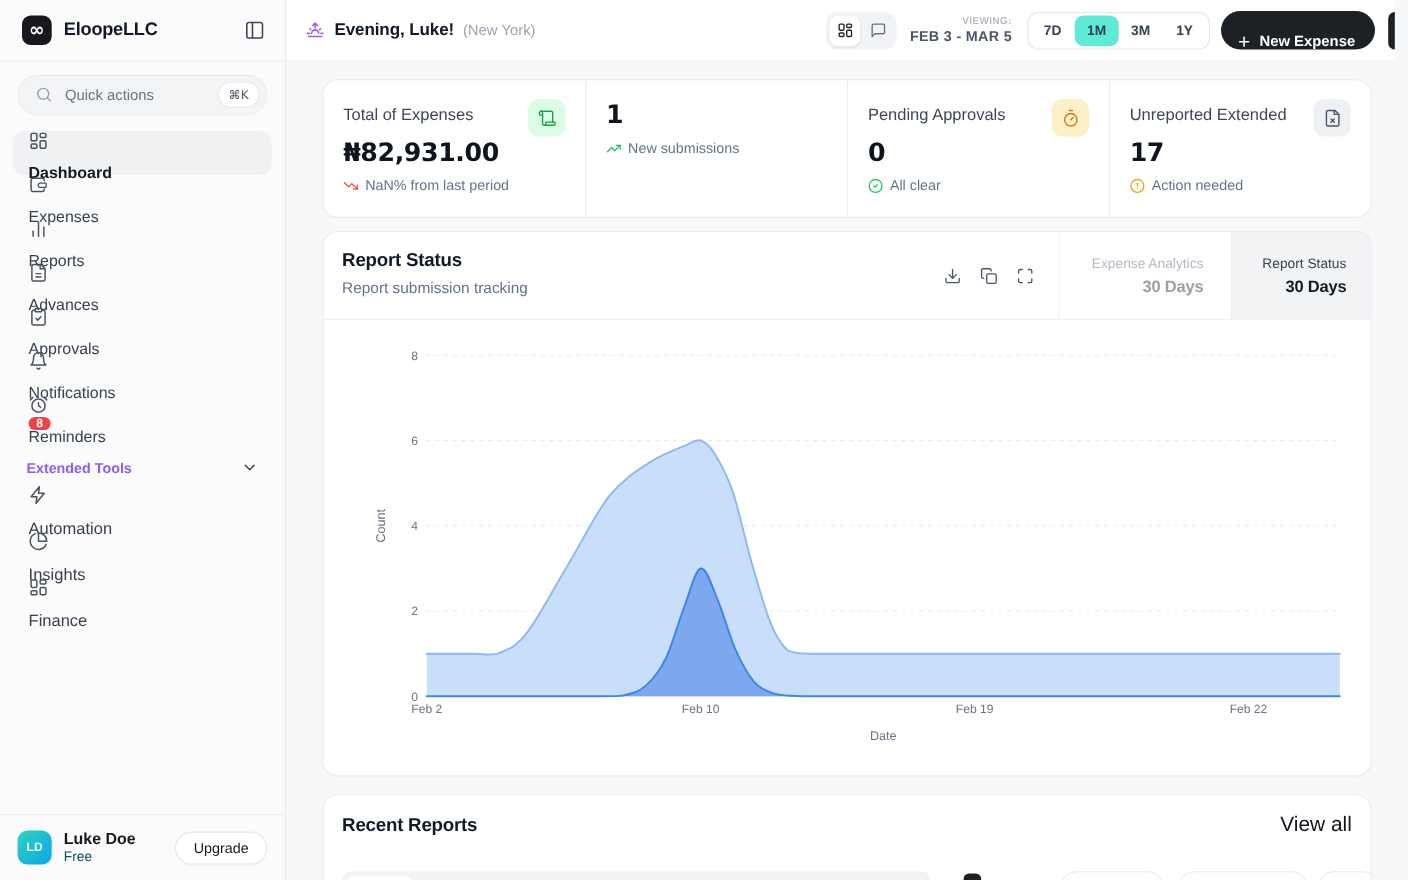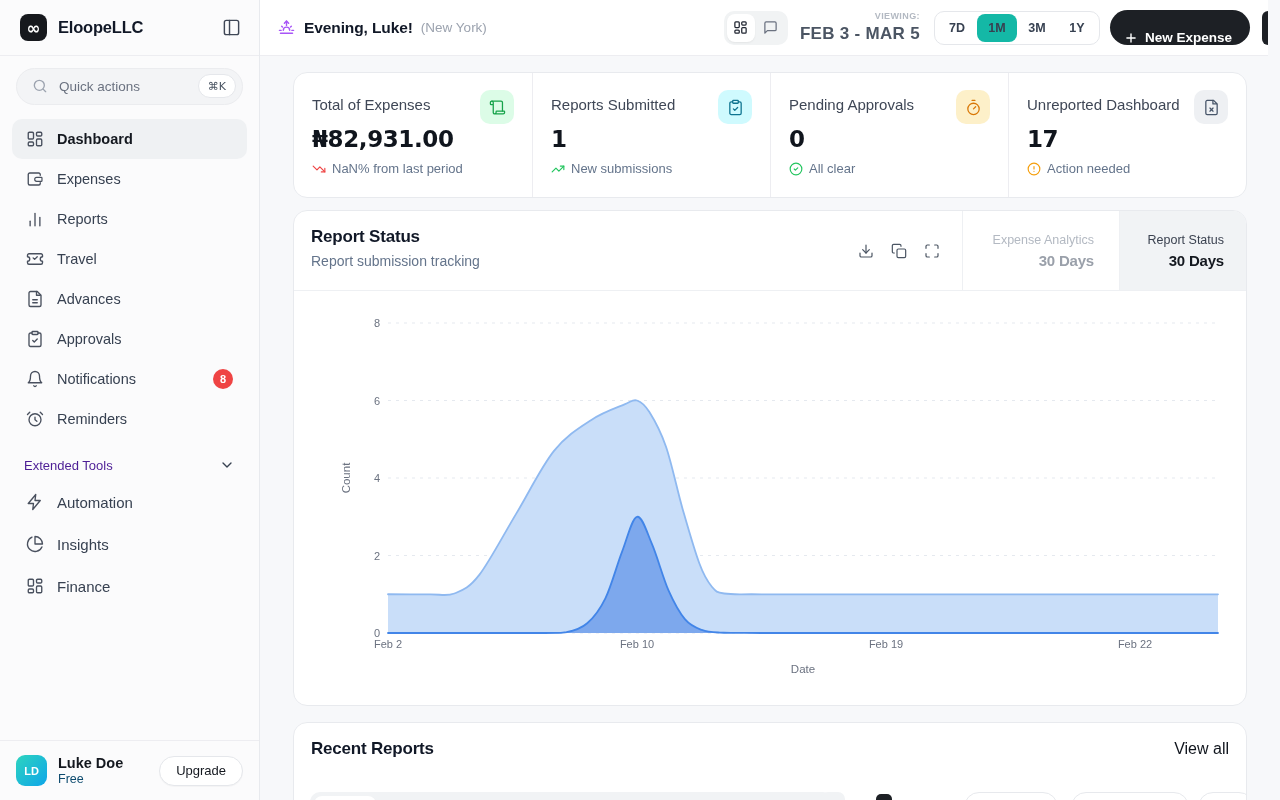--- a/index.html
+++ b/index.html
@@ -20,29 +20,29 @@
   .search-wrap { margin:12px 16px 8px; position:relative; }
   .search-box { width:100%; height:37px; background:#f3f4f6; border:1px solid #ebecef;
     border-radius:19px; padding:0 54px 0 42px; font-size:13.5px; color:#374151;
     font-family:"Liberation Sans",sans-serif; outline:none; }
   .search-box::placeholder { color:#6b7280; }
   .search-ic { position:absolute; left:16px; top:10px; color:#9ca3af; }
   .kbd { position:absolute; right:7px; top:6px; height:24px; padding:0 9px; background:#fff;
     border:1px solid #e5e7eb; border-radius:12px; font-size:11px; color:#4b5563;
     display:flex; align-items:center; font-family:"DejaVu Sans", sans-serif; }
   .nav { padding:6px 12px 0; }
-  .nav-item { height:40px; display:flex; align-items:center; gap:13px; padding:0 14px;
-    border-radius:10px; color:#374151; font-size:14.5px; cursor:pointer; margin-bottom:0px; }
+  .nav-item { height:40px; display:flex; align-items:flex-start; gap:13px; padding:0 14px;
+    border-radius:10px; color:#374151; font-size:14.5px; cursor:pointer; margin-bottom:0px;flex-direction:column; }
   .nav-item .ni-ic { color:#49505e; display:flex; }
   .nav-item.active { background:#eff1f3; color:#14181f; font-weight:600; }
   .nav-item .ni-label { flex:1; }
   .nav-badge { min-width:20px; height:20px; background:#ef4444; color:#fff; border-radius:10px;
     font-size:11px; font-weight:700; display:flex; align-items:center; justify-content:center; padding:0 6px; }
   .section-row { margin:18px 24px 4px 24px; display:flex; align-items:center; justify-content:space-between;
-    color:#4c1d95; font-size:13px; cursor:pointer; }
+    color:#8b5cf6; font-size:13px; cursor:pointer;font-weight:bold; }
   .tools { padding:4px 12px 0; }
   .tools .nav-item { height:42px; font-size:15px; }
   .sb-footer { margin-top:auto; border-top:1px solid #ededf1; padding:14px 16px; display:flex; align-items:center; }
   .avatar { width:31px; height:31px; border-radius:9px; background:linear-gradient(135deg,#2dd4bf,#0ea5e9);
     color:#fff; font-size:11px; font-weight:700; display:flex; align-items:center; justify-content:center; }
   .user-meta { margin-left:11px; flex:1; }
   .user-name { font-size:14.5px; font-weight:600; color:#14181f; }
   .user-plan { font-size:12.5px; color:#0c4a6e; margin-top:1px; }
   .upgrade-btn { height:30px; padding:0 16px; background:#fff; border:1px solid #e5e7eb;
     border-radius:15px; font-size:13px; color:#14181f; cursor:pointer;
@@ -54,26 +54,26 @@
   .greet-ic { color:#a855f7; display:flex; margin-right:9px; }
   .greet { font-size:15.5px; font-weight:700; letter-spacing:-0.1px; }
   .greet-loc { font-size:13.5px; color:#9ca3af; margin-left:8px; }
   .hdr-right { margin-left:auto; display:flex; align-items:center; gap:10px; }
   .seg { height:34px; background:#f1f3f4; border-radius:10px; display:flex; align-items:center; padding:3px; gap:2px; }
   .seg-btn { width:28px; height:28px; border:none; background:transparent; border-radius:8px;
     color:#6b7280; display:flex; align-items:center; justify-content:center; cursor:pointer; }
   .seg-btn.active { background:#fff; color:#1f2430; box-shadow:0 1px 2px rgba(0,0,0,.06); }
   .viewing { text-align:right; line-height:1.25; margin:0 4px 0 2px; }
   .viewing-label { font-size:9px; color:#b3b9c2; letter-spacing:.4px; font-weight:700; }
-  .viewing-range { font-size:17px; color:#4b5563; font-weight:600; letter-spacing:.3px; }
+  .viewing-range { font-size:13px; color:#4b5563; font-weight:600; letter-spacing:.3px; }
   .ranges { height:34px; background:#fff; border:1px solid #e5e7eb; border-radius:10px;
     display:flex; align-items:center; padding:2px; }
   .range-btn { width:40px; height:28px; border:none; background:transparent; border-radius:8px;
     font-size:12.5px; font-weight:600; color:#374151; cursor:pointer; font-family:"Liberation Sans",sans-serif; }
-  .range-btn.active { background:#14b8a6; }
+  .range-btn.active { background:#5eead4; }
   .new-expense { height:35px; padding:0 18px 0 14px; background:#1d2025; color:#fff; border:none;
     border-radius:18px; font-size:13.5px; font-weight:600; display:flex; align-items:flex-end; gap:7px;
     cursor:pointer; font-family:"Liberation Sans",sans-serif; }
   .edge-sliver { position:absolute; right:0; top:11px; width:6px; height:34px; background:#1d2025;
     border-radius:17px 0 0 17px; }
 
   
   .main { position:fixed; left:260px; top:56px; right:0; bottom:0; padding:16px 33px; overflow:hidden; }
   .card { background:#fff; border:1px solid #e8eaee; border-radius:14px; }
 
@@ -104,21 +104,21 @@
   .chart-tab .ct-label { font-size:12.5px; color:#b3b9c2; }
   .chart-tab .ct-value { font-size:15px; font-weight:700; color:#9aa0aa; margin-top:5px; letter-spacing:-0.2px; }
   .chart-tab.active { width:127px; background:#f1f3f5; border-top-right-radius:13px; padding:0 22px; }
   .chart-tab.active .ct-label { color:#3b4250; }
   .chart-tab.active .ct-value { color:#14181f; }
   .chart-body { flex:1; position:relative; }
 
   .recent-card { margin-top:16px; height:140px; padding:16px 17px; position:relative; overflow:hidden; }
   .recent-hdr { display:flex; justify-content:space-between; align-items:center; }
   .recent-title { font-size:17px; font-weight:700; letter-spacing:-0.2px; }
-  .view-all { font-size:16px; font-weight:500; color:#10151d; background:none; border:none; cursor:pointer;
+  .view-all { font-size:19px; font-weight:500; color:#10151d; background:none; border:none; cursor:pointer;
     font-family:"Liberation Sans",sans-serif; }
   .filter-bar { position:absolute; left:16px; top:69px; width:523px; height:40px; background:#f1f3f5; border-radius:10px; }
   .filter-active { position:absolute; left:4px; top:4px; width:62px; height:32px; background:#fff;
     border-radius:8px; box-shadow:0 1px 2px rgba(0,0,0,.05); }
   .ghost { position:absolute; top:69px; background:#fff; border:1px solid #e7e9ed; border-radius:15px; height:30px; }
   .ghost.sq { background:#f1f3f5; border:none; border-radius:7px; width:24px; height:24px; }
   .ghost.dark { background:#1d2025; border:none; border-radius:5px; width:16px; height:16px; top:71px; }
 </style>
 </head>
 <body>
@@ -173,29 +173,20 @@
     </div>
     <div class="nav-item">
       <span class="ni-ic">
           <svg width="18" height="18" viewBox="0 0 24 24" fill="none" stroke="currentColor" stroke-width="1.8" stroke-linecap="round">
             <path d="M5.5 21v-6"></path>
             <path d="M12 21V4.5"></path>
             <path d="M18.5 21V10"></path>
           </svg>
         </span>
       <span class="ni-label">Reports</span>
-    </div>
-    <div class="nav-item">
-      <span class="ni-ic">
-          <svg width="18" height="18" viewBox="0 0 24 24" fill="none" stroke="currentColor" stroke-width="1.8" stroke-linecap="round" stroke-linejoin="round">
-            <path d="M2 9a3 3 0 0 1 0 6v2a2 2 0 0 0 2 2h16a2 2 0 0 0 2-2v-2a3 3 0 0 1 0-6V7a2 2 0 0 0-2-2H4a2 2 0 0 0-2 2Z"></path>
-            <path d="m9.5 10.5 2 2 3.5-3.5"></path>
-          </svg>
-        </span>
-      <span class="ni-label">Travel</span>
     </div>
     <div class="nav-item">
       <span class="ni-ic">
           <svg width="18" height="18" viewBox="0 0 24 24" fill="none" stroke="currentColor" stroke-width="1.8" stroke-linecap="round" stroke-linejoin="round">
             <path d="M15 2H6a2 2 0 0 0-2 2v16a2 2 0 0 0 2 2h12a2 2 0 0 0 2-2V7Z"></path>
             <path d="M14 2v5h5"></path>
             <path d="M9 13h6"></path>
             <path d="M9 17h6"></path>
           </svg>
         </span>
@@ -362,30 +353,20 @@
             <svg width="14" height="14" viewBox="0 0 24 24" fill="none" stroke="currentColor" stroke-width="2" stroke-linecap="round" stroke-linejoin="round">
               <polyline points="22 17 13.5 8.5 8.5 13.5 2 7"></polyline>
               <polyline points="16 17 22 17 22 11"></polyline>
             </svg>
           </span>
         <span>NaN% from last period</span>
       </div>
     </div>
 
     <div class="stat-cell">
-      <div class="stat-top">
-        <div class="stat-title">Reports Submitted</div>
-        <div class="stat-icbox ic-cyan">
-          <svg width="17" height="17" viewBox="0 0 24 24" fill="none" stroke="currentColor" stroke-width="1.8" stroke-linecap="round" stroke-linejoin="round">
-              <rect x="8" y="2" width="8" height="4" rx="1"></rect>
-              <path d="M16 4h2a2 2 0 0 1 2 2v14a2 2 0 0 1-2 2H6a2 2 0 0 1-2-2V6a2 2 0 0 1 2-2h2"></path>
-              <path d="m9 14 2 2 4-4"></path>
-            </svg>
-        </div>
-      </div>
       <div class="stat-value">1</div>
       <div class="stat-delta">
         <span class="d-green">
             <svg width="14" height="14" viewBox="0 0 24 24" fill="none" stroke="currentColor" stroke-width="2" stroke-linecap="round" stroke-linejoin="round">
               <polyline points="22 7 13.5 15.5 8.5 10.5 2 17"></polyline>
               <polyline points="16 7 22 7 22 13"></polyline>
             </svg>
           </span>
         <span>New submissions</span>
       </div>
@@ -409,21 +390,21 @@
               <circle cx="12" cy="12" r="10"></circle>
               <path d="m9 12 2 2 4-4"></path>
             </svg>
           </span>
         <span>All clear</span>
       </div>
     </div>
 
     <div class="stat-cell">
       <div class="stat-top">
-        <div class="stat-title">Unreported Dashboard</div>
+        <div class="stat-title">Unreported Extended</div>
         <div class="stat-icbox ic-gray">
           <svg width="17" height="17" viewBox="0 0 24 24" fill="none" stroke="currentColor" stroke-width="1.8" stroke-linecap="round" stroke-linejoin="round">
               <path d="M15 2H6a2 2 0 0 0-2 2v16a2 2 0 0 0 2 2h12a2 2 0 0 0 2-2V7Z"></path>
               <path d="M14 2v5h5"></path>
               <path d="m9.8 12.8 4.4 4.4"></path>
               <path d="m14.2 12.8-4.4 4.4"></path>
             </svg>
         </div>
       </div>
       <div class="stat-value">17</div>

